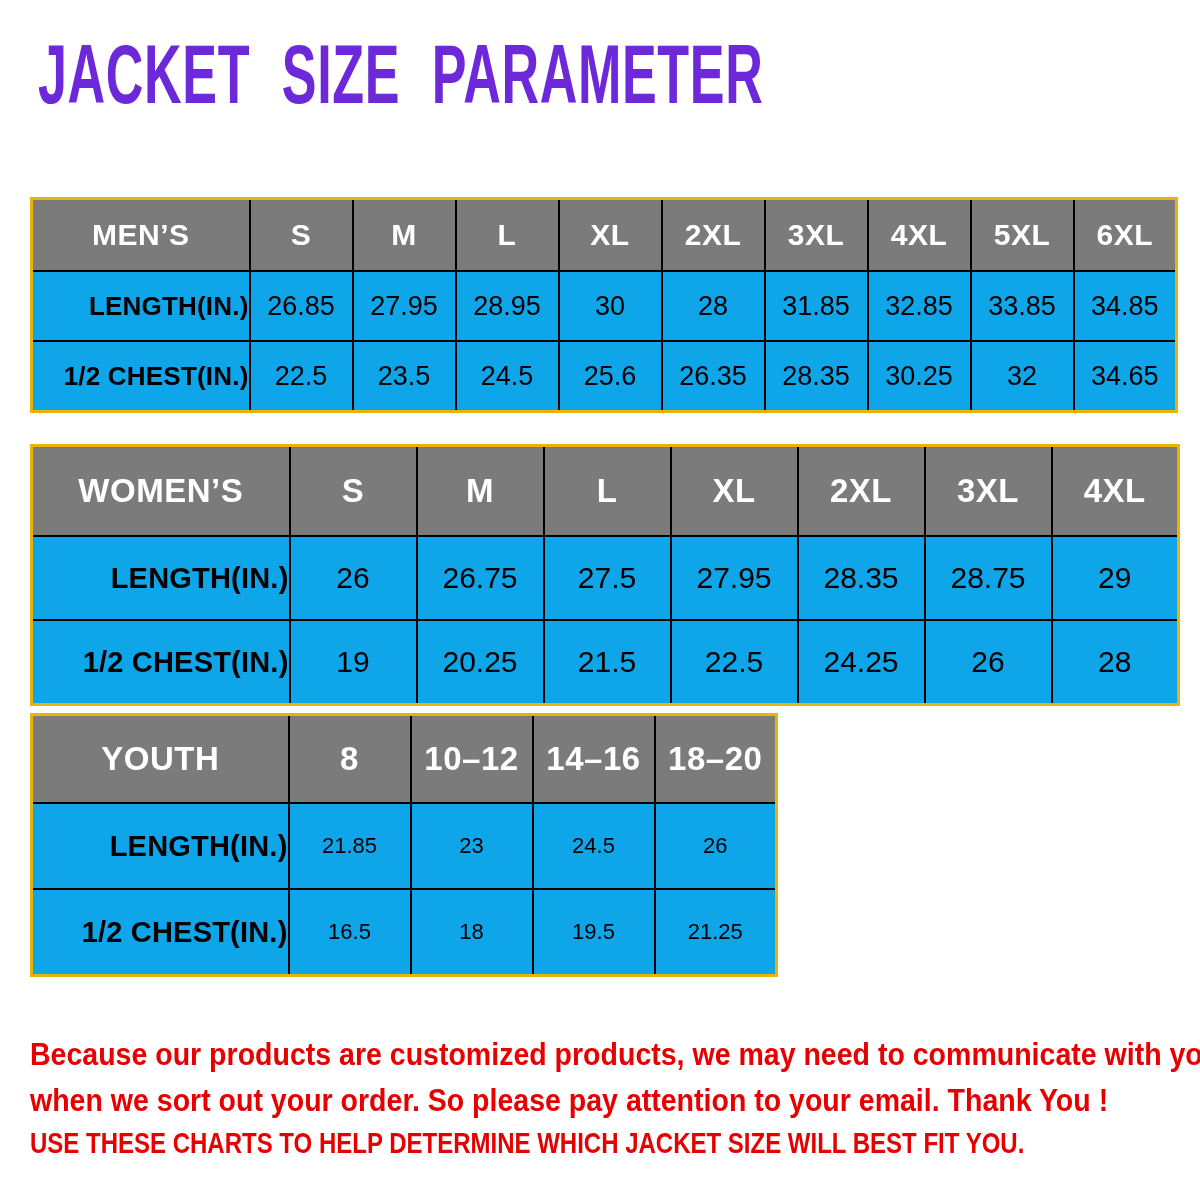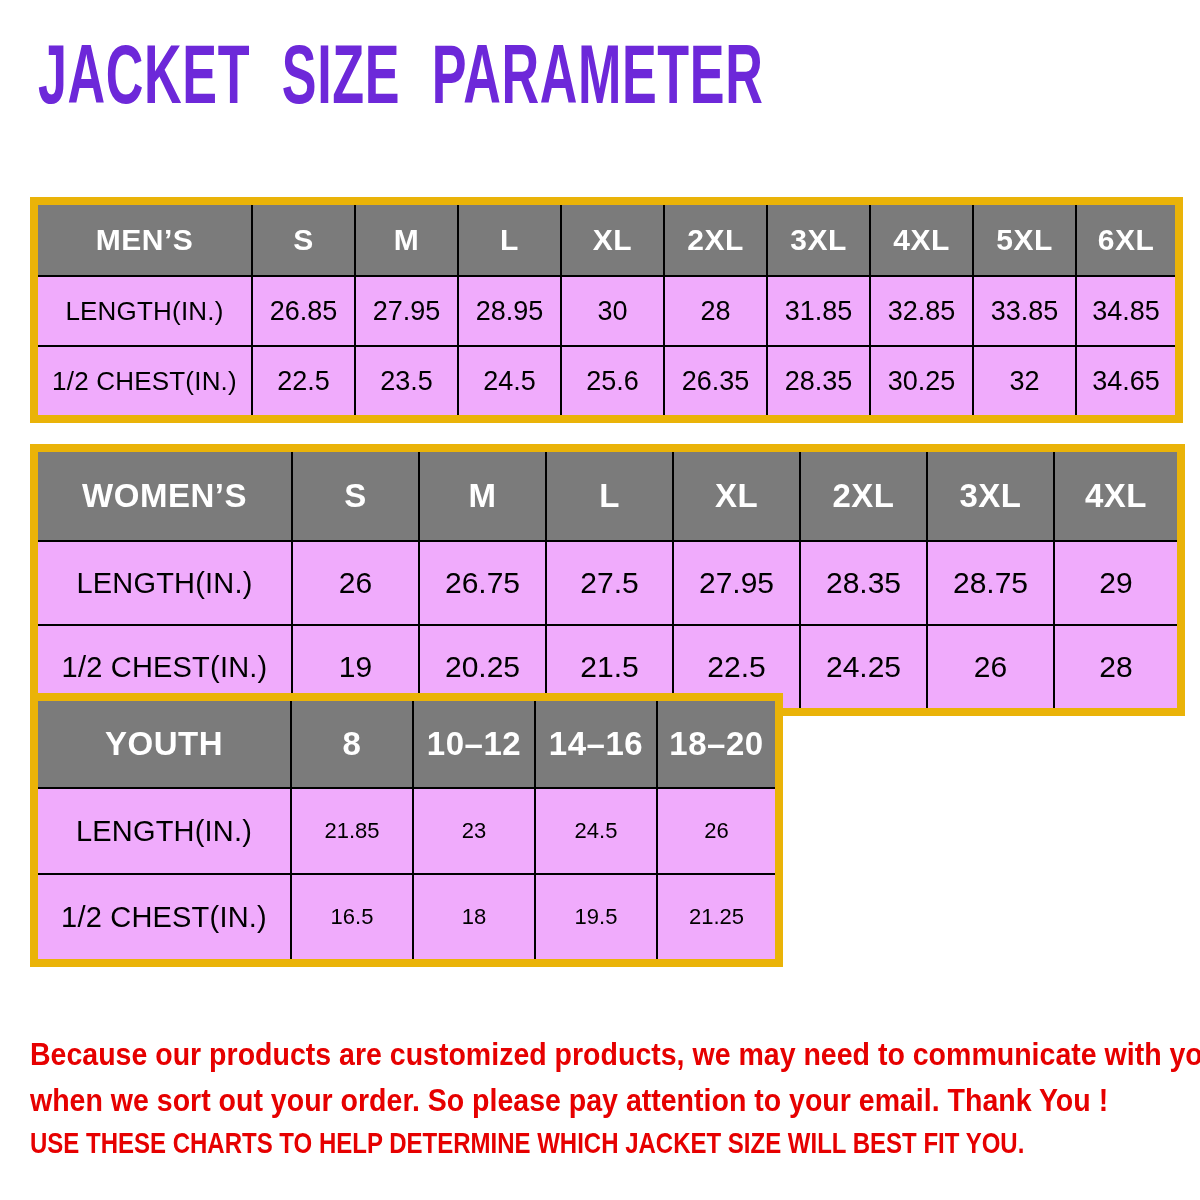--- a/index.html
+++ b/index.html
@@ -21,42 +21,42 @@
   .note{
     position:absolute;left:30px;top:108px;
     font-size:28px;font-weight:bold;line-height:36px;
     letter-spacing:0.2px;white-space:nowrap;
   }
   .note-line .cond92{display:inline-block;transform:scaleX(0.93);transform-origin:0 50%;}
   
   .tbl-wrap{position:absolute;}
   .tbl-mens-pos{left:30px;top:197px;}
   .tbl-womens-pos{left:30px;top:444px;}
-  .tbl-youth-pos{left:30px;top:693px;}
+  .tbl-youth-pos{left:30px;top:713px;}
   table.size-table{
     border-collapse:collapse;table-layout:fixed;
-    border:8px solid #eab308;background:#f0abfc;
+    border:3px solid #eab308;background:#0ea5e9;
   }
   .t-mens{width:1147px;}
   .t-womens{width:1147px;}
   .t-youth{width:745px;}
   table.size-table th,table.size-table td{
     border:2px solid #000;text-align:center;vertical-align:middle;
     padding:0;overflow:hidden;
   }
   table.size-table thead th{
     color:#ffffff;font-weight:bold;letter-spacing:0.5px;
   }
   .t-mens thead th{height:70px;font-size:30px;}
   .t-womens thead th{height:88px;font-size:33px;}
   .t-youth thead th{height:86px;font-size:33px;}
   .t-mens tbody td{height:68px;font-size:27px;}
   .t-womens tbody td{height:82px;font-size:30px;}
   .t-youth tbody td{height:84px;font-size:22px;}
-  table.size-table td.row-label{font-weight:normal;letter-spacing:0.2px;}
+  table.size-table td.row-label{font-weight:bold;letter-spacing:0.2px;text-align:right;}
   .t-mens td.row-label{font-size:26px;}
   .t-womens td.row-label{font-size:29px;}
   .t-youth td.row-label{font-size:29px;}
   .t-mens col.col-label{width:218px;}  .t-mens col.col-size{width:103px;}
   .t-womens col.col-label{width:258px;}.t-womens col.col-size{width:127px;}
   .t-youth col.col-label{width:257px;} .t-youth col.col-size{width:122px;}
   
   .footer-para{
     position:absolute;left:30px;top:1032px;
     font-size:31px;line-height:46px;font-weight:bold;white-space:nowrap;

